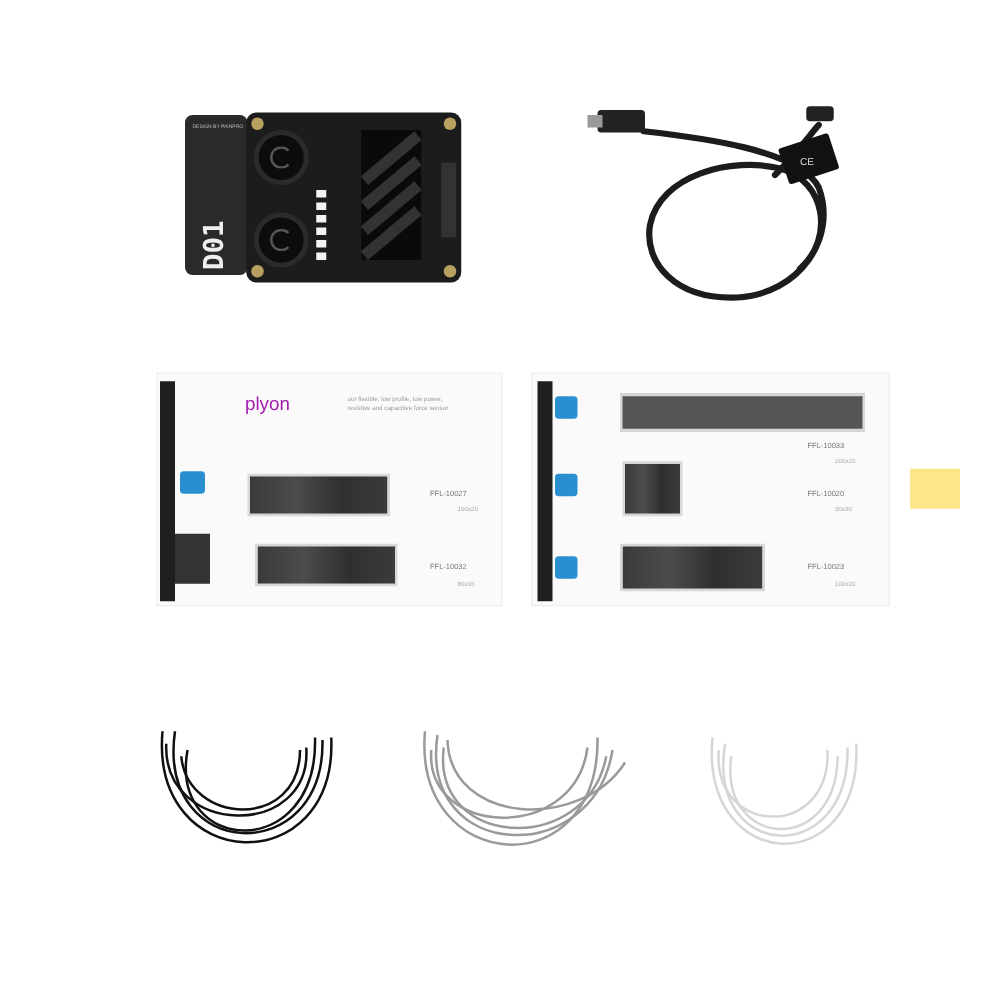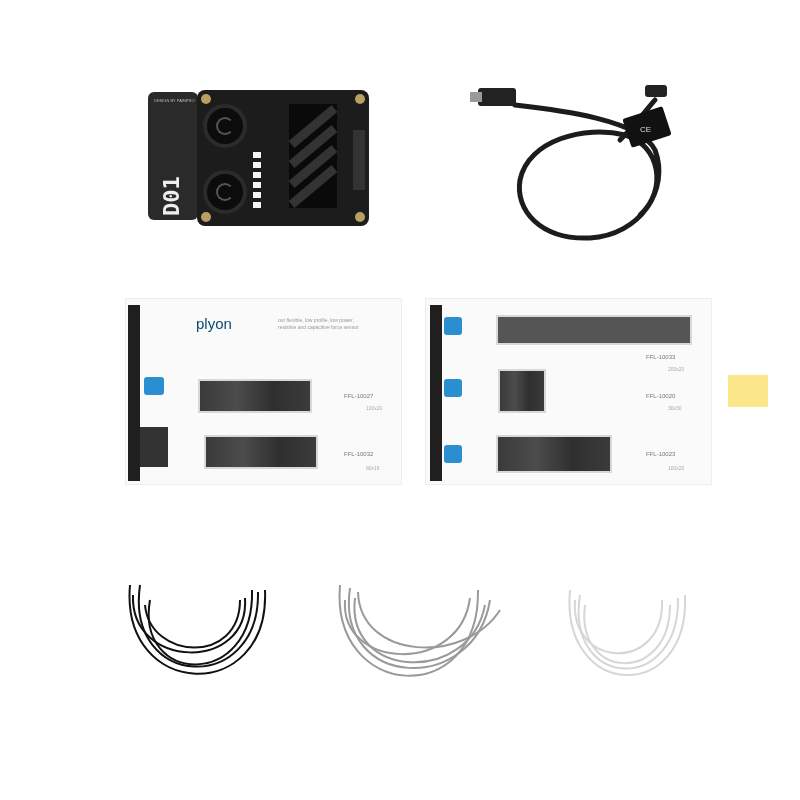--- a/index.html
+++ b/index.html
@@ -20,21 +20,21 @@
   
   svg{position:absolute;left:0;top:0;}
   
   .card{background:#fafafa;border:1px solid #eee;}
   .bar{background:#1f1f1f;}
   .conn{background:#2a8fd0;border-radius:3px;}
   .sensor{background:#2a2a2a;border:2px solid #d8d8d8;}
   .sensor.inner{background:linear-gradient(90deg,#3a3a3a,#4c4c4c,#2f2f2f,#3b3b3b);}
   .lbl{font-size:6px;color:#777;white-space:nowrap;}
   .sub{font-size:5px;color:#aaa;white-space:nowrap;}
-  .logo{font-size:15px;color:#0c4a6e;text-align:right;}
+  .logo{font-size:15px;color:#a21caf;text-align:right;}
   .desc{font-size:5px;color:#999;line-height:7px;}
   .sticky{background:#fbe68a;}
 </style>
 </head>
 <body>
 
 <div class="abs tag">
   <div class="small" style="left:6px;top:6px">DESIGN BY PAINPRO</div>
   <div class="big">D01</div>
 </div>

